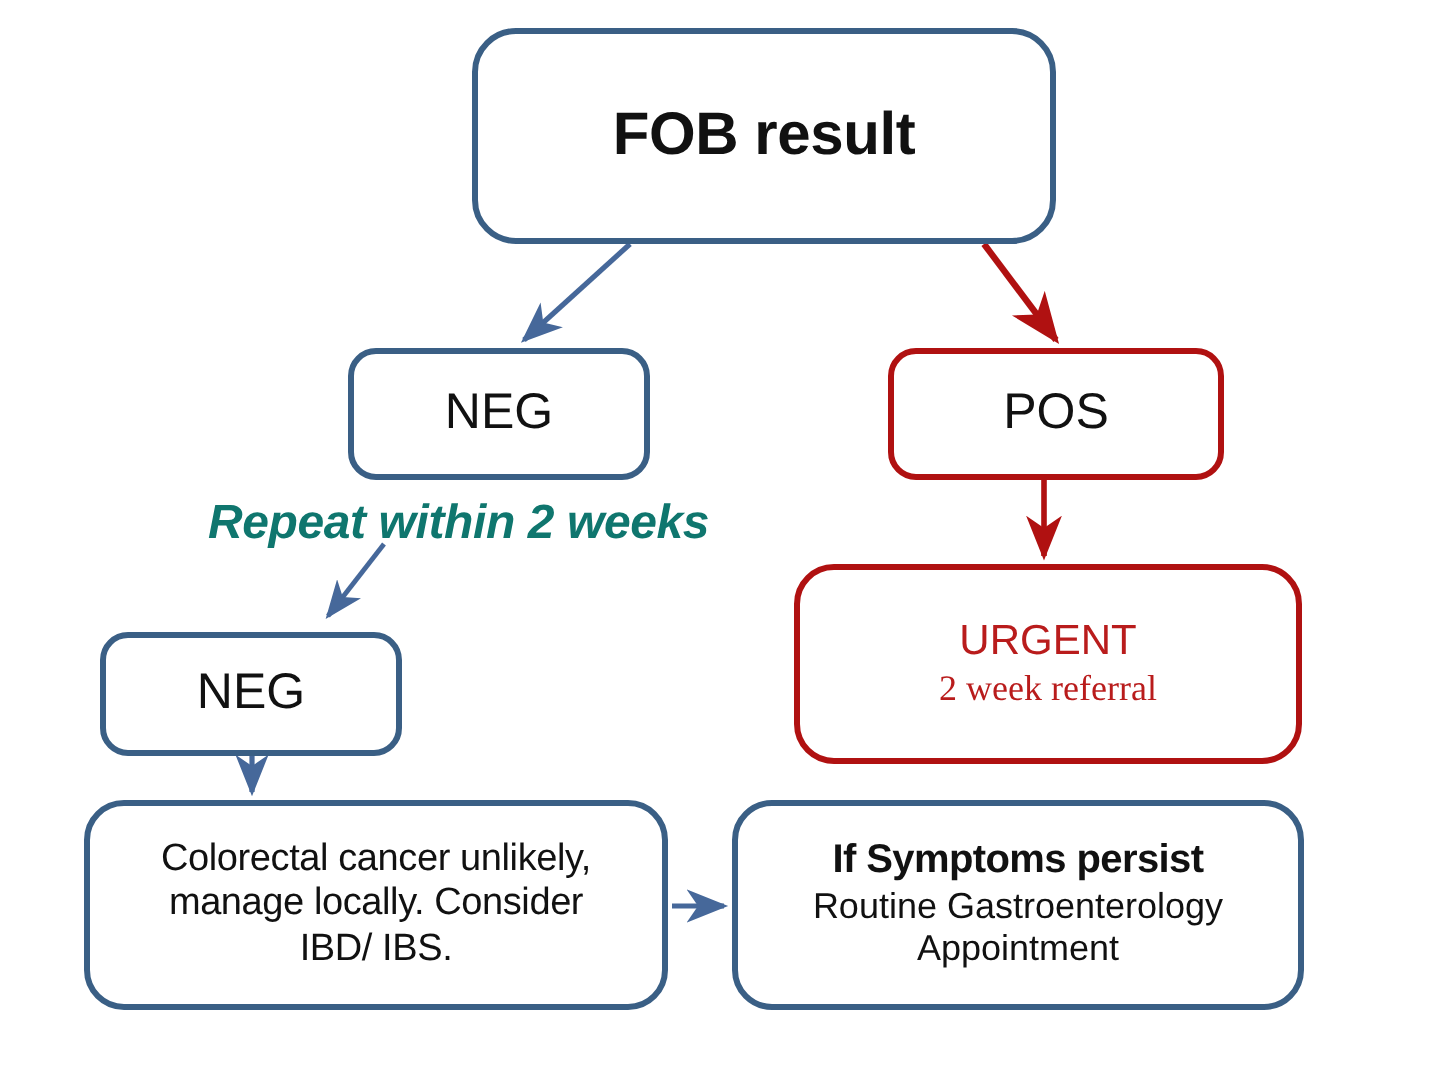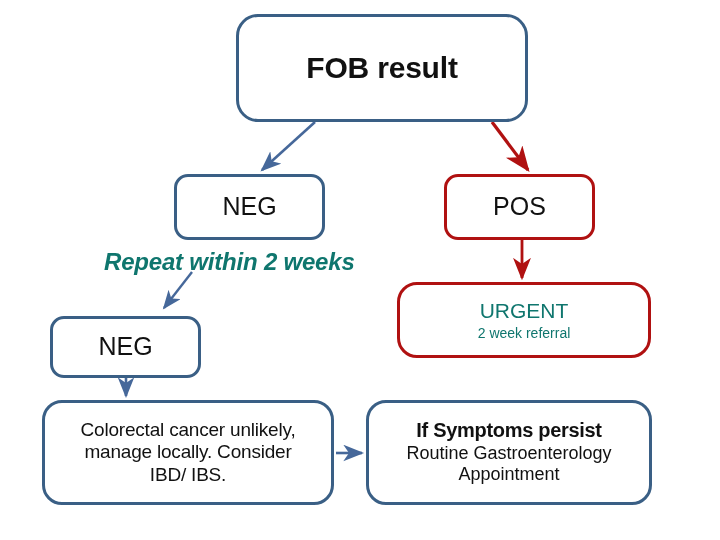--- a/index.html
+++ b/index.html
@@ -58,32 +58,32 @@
     font-size: 20px; font-weight: 600; margin-top: 2px;
   }
 
   #node-neg1 {
     left: 174px; top: 174px; width: 151px; height: 66px;
     border-width: 3px; border-radius: 14px;
   }
   #node-neg1 .line1 { font-size: 25px; font-weight: 500; }
 
   #node-pos {
-    left: 444px; top: 174px; width: 151px; height: 66px;
+    left: 444px; top: 174px; width: 168px; height: 66px;
     border-width: 3px; border-radius: 14px;
   }
   #node-pos .line1 { font-size: 25px; font-weight: 500; }
 
   #node-urgent {
-    left: 397px; top: 282px; width: 254px; height: 76px;
+    left: 397px; top: 282px; width: 254px; height: 100px;
     border-width: 3px; border-radius: 20px;
-    color: #0f766e;
+    color: #b91c1c;
   }
   #node-urgent .line1 { font-size: 21px; font-weight: 500; }
-  #node-urgent .line2 { font-size: 14px; font-weight: 500; margin-top: 1px; }
+  #node-urgent .line2 { font-size: 18px; font-weight: 500; margin-top: 1px; font-family: Liberation Serif, serif; }
 
   #node-neg2 {
     left: 50px; top: 316px; width: 151px; height: 62px;
     border-width: 3px; border-radius: 14px;
   }
   #node-neg2 .line1 { font-size: 25px; font-weight: 500; }
 
   #node-colorectal {
     left: 42px; top: 400px; width: 292px; height: 105px;
     border-width: 3px; border-radius: 20px;

